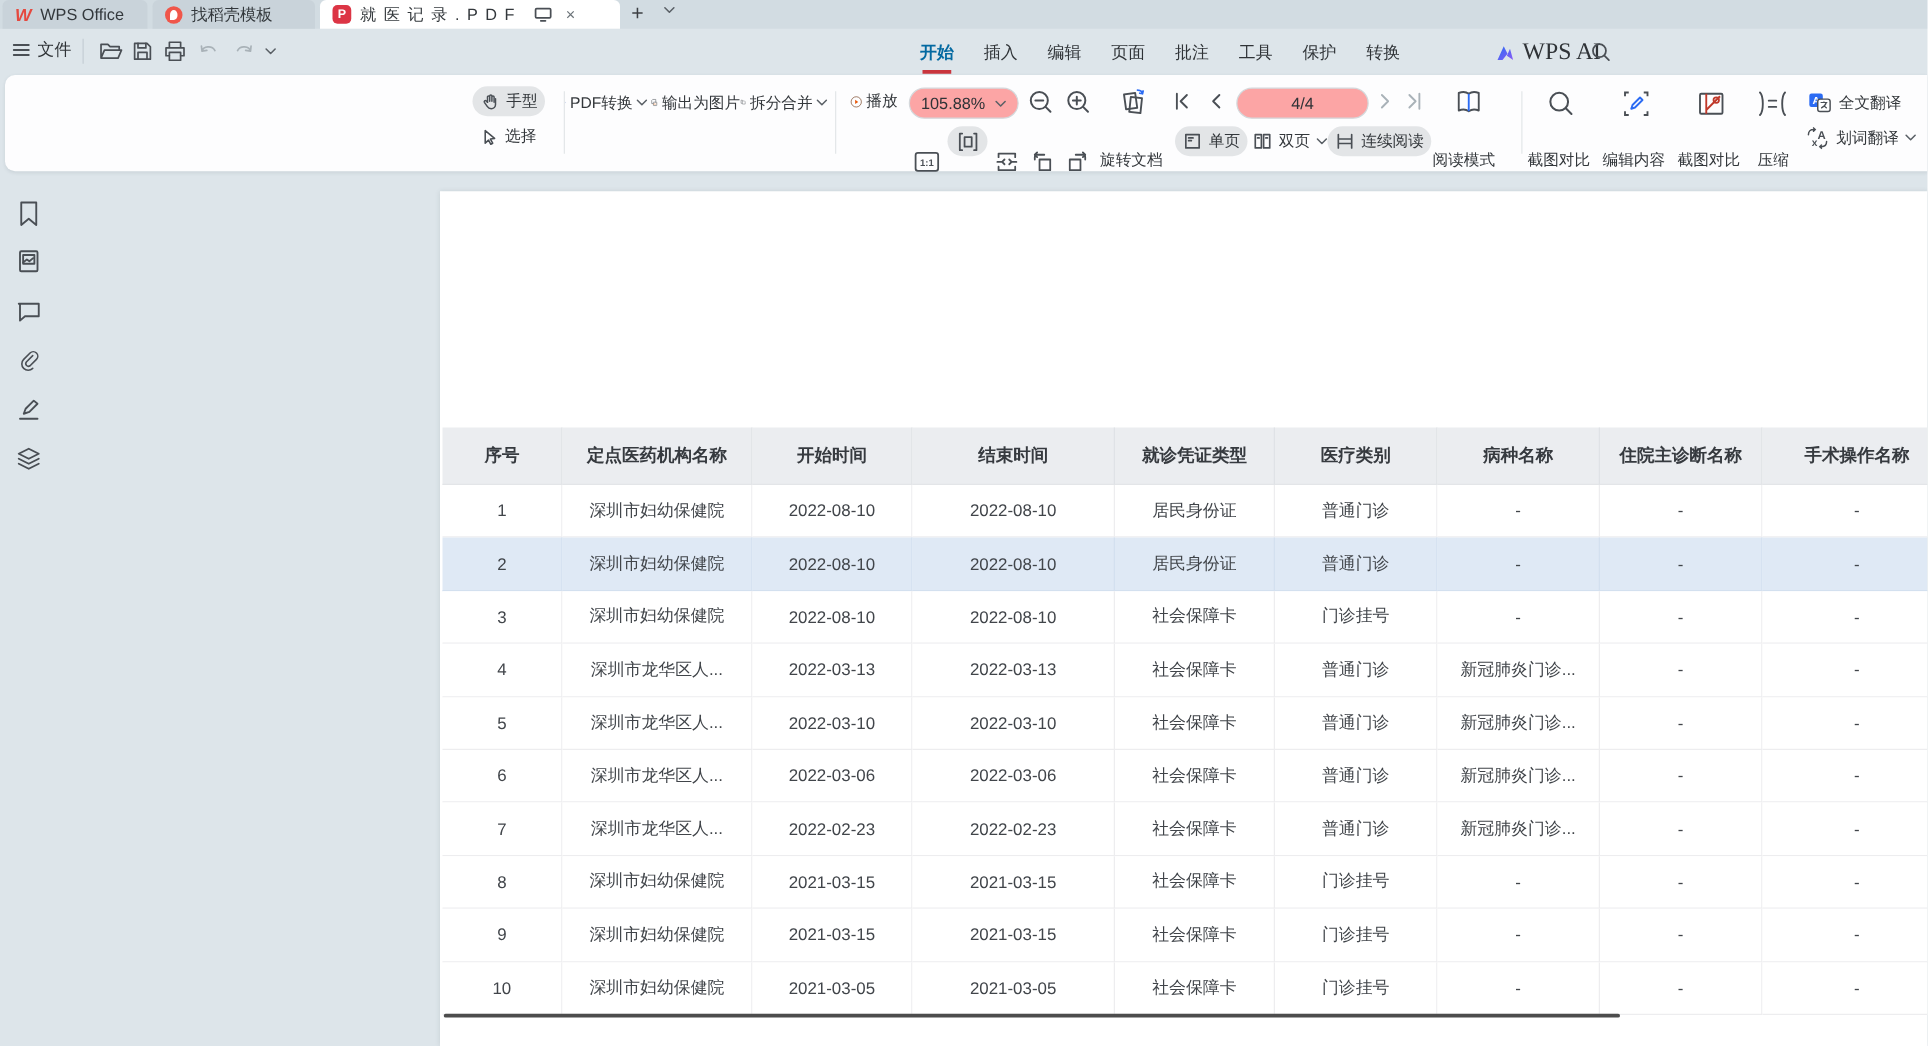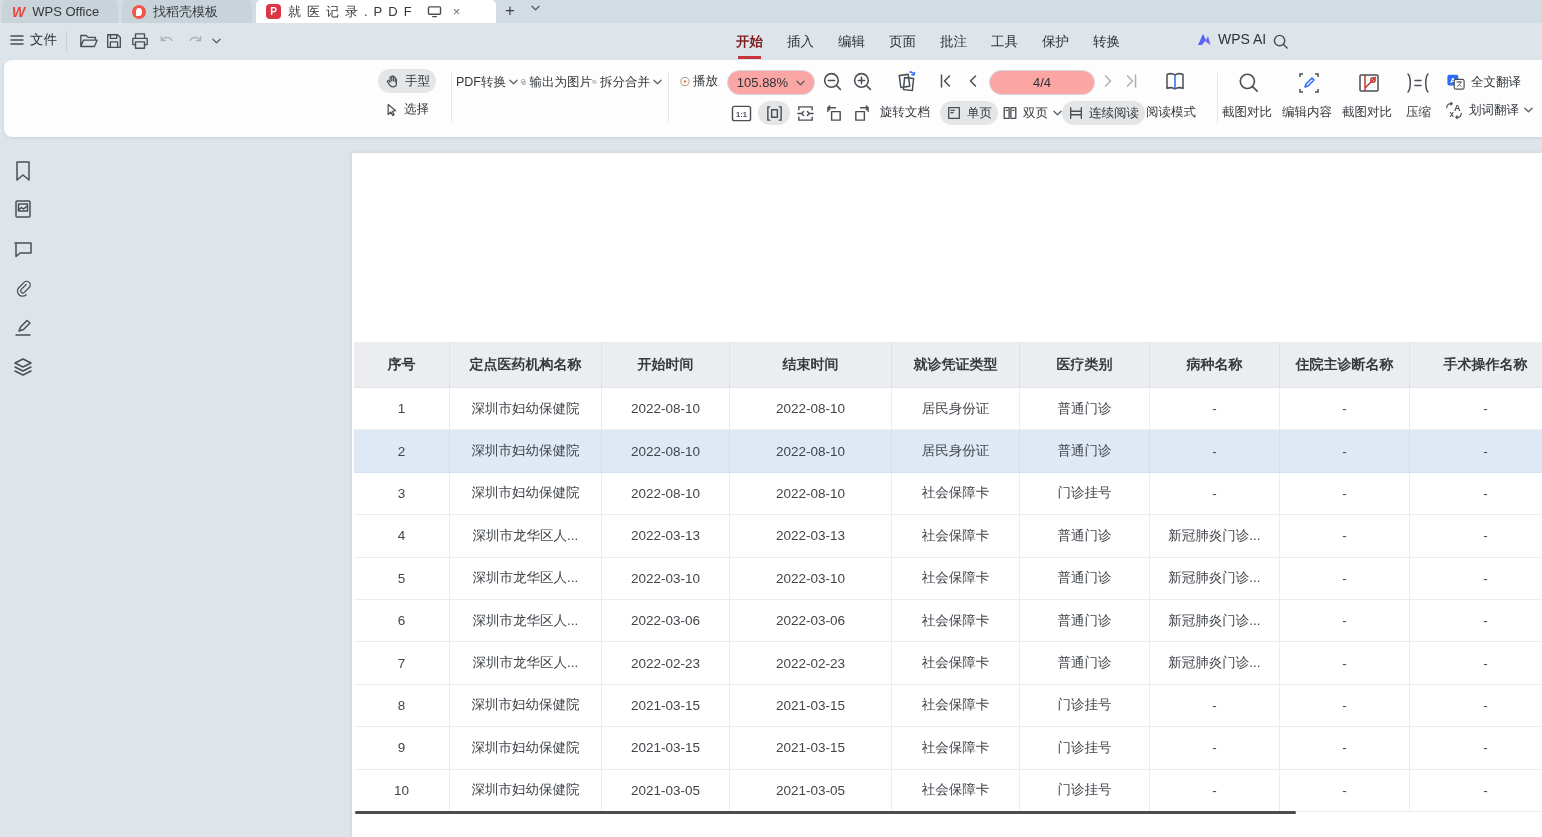--- a/index.html
+++ b/index.html
@@ -15,39 +15,39 @@
   .tab3-label { letter-spacing:6px; }
   .wps-w { font-weight:bold; font-style:italic; font-size:14px; color:#e5493f; }
   .docer-ic { width:14px; height:14px; border-radius:50%; background:#f0564a; position:relative; }
   .docer-ic::after { content:""; position:absolute; left:4px; top:3px; width:6px; height:8px; border-radius:50% 50% 50% 0; background:#fff; }
   .pdf-ic { width:15px; height:15px; border-radius:4px; background:#dc3545; color:#fff; font-size:10px; font-weight:bold; display:flex; align-items:center; justify-content:center; }
   .tab-x { font-size:13px; color:#6b7378; margin-left:4px; }
   .newtab { position:absolute; left:505px; top:1px; font-size:17px; color:#3c3f43; }
   .tabchv { position:absolute; left:531px; top:5px; }
 
   
-  .menubar { position:absolute; left:0; top:23px; width:1542px; height:37px; }
+  .menubar { position:absolute; left:0; top:23px; width:1542px; height:37px;font-family:Liberation Serif, serif; }
   .file-btn { position:absolute; left:10px; top:8px; display:flex; gap:6px; align-items:center; font-size:13.5px; color:#2f3337; }
   .vsep-s { position:absolute; width:1px; background:#c5ced5; }
   .qicon { position:absolute; top:9px; }
   .menu-tabs { position:absolute; left:736px; top:0; height:37px; display:flex; gap:24px; align-items:center; }
   .menu-tab { font-size:13.5px; color:#2f3337; padding:3px 0; position:relative; white-space:nowrap; }
-  .menu-tab.active { color:#7f1d1d; font-weight:bold; }
+  .menu-tab.active { color:#0369a1; font-weight:bold; }
   .menu-tab.active::after { content:""; position:absolute; left:2px; right:2px; bottom:-5px; height:2.5px; background:#c9353d; }
-  .wpsai { position:absolute; left:1196px; top:8px; display:flex; gap:6px; align-items:center; font-size:14px; color:#2f3337; }
+  .wpsai { position:absolute; left:1196px; top:8px; display:flex; gap:6px; align-items:center; font-size:19px; color:#2f3337; }
   .menusearch { position:absolute; left:1272px; top:10px; }
 
   
   .ribbon { position:absolute; left:4px; top:60px; width:1538px; height:77px; background:#fdfdfe; border-radius:8px 0 0 8px; box-shadow:0 1px 3px rgba(40,60,70,.10); }
   .chip { display:flex; align-items:center; gap:5px; border-radius:12px; padding:0 6px; height:24px; font-size:12.5px; color:#33373b; white-space:nowrap; }
   .chip.sel { background:#e3e5e7; }
   .bigbtn { position:absolute; display:flex; flex-direction:row; align-items:center; gap:3px; font-size:12.5px; color:#33373b; white-space:nowrap; }
   .rsep { position:absolute; top:13px; height:50px; width:1px; background:#e4e7e9; }
   .pill { border:1px solid #d4d8db; border-radius:13px; background:#fca5a5; display:flex; align-items:center; justify-content:center; font-size:13px; color:#2f3337; }
-  .rowlbl { position:absolute; top:44px; font-size:12.5px; color:#33373b; white-space:nowrap; display:flex; align-items:flex-start; gap:4px; }
+  .rowlbl { position:absolute; top:60px; font-size:12.5px; color:#33373b; white-space:nowrap; display:flex; align-items:flex-start; gap:4px; }
   svg.ln { fill:none; stroke:#4a4f55; stroke-width:1.5; stroke-linecap:round; stroke-linejoin:round; }
   svg.lnd { fill:none; stroke:#a9b2b8; stroke-width:1.5; stroke-linecap:round; stroke-linejoin:round; }
   .chv { width:9px; height:6px; }
   .chv path { fill:none; stroke:#5a6066; stroke-width:1.4; stroke-linecap:round; stroke-linejoin:round; }
 
   
   .main { position:absolute; left:0; top:137px; width:1432px; height:700px; }
   .side-ic { position:absolute; left:13px; }
   .page { position:absolute; left:352px; top:16px; width:1190px; height:684px; background:#ffffff; overflow:hidden; box-shadow:0 0 4px rgba(60,80,90,.15); }
   .doc-table { position:absolute; left:2px; top:189px; display:grid; grid-template-columns:96px 152px 128px 162px 128px 130px 130px 130px 152px; font-family:"Liberation Sans","DejaVu Sans",sans-serif; }

